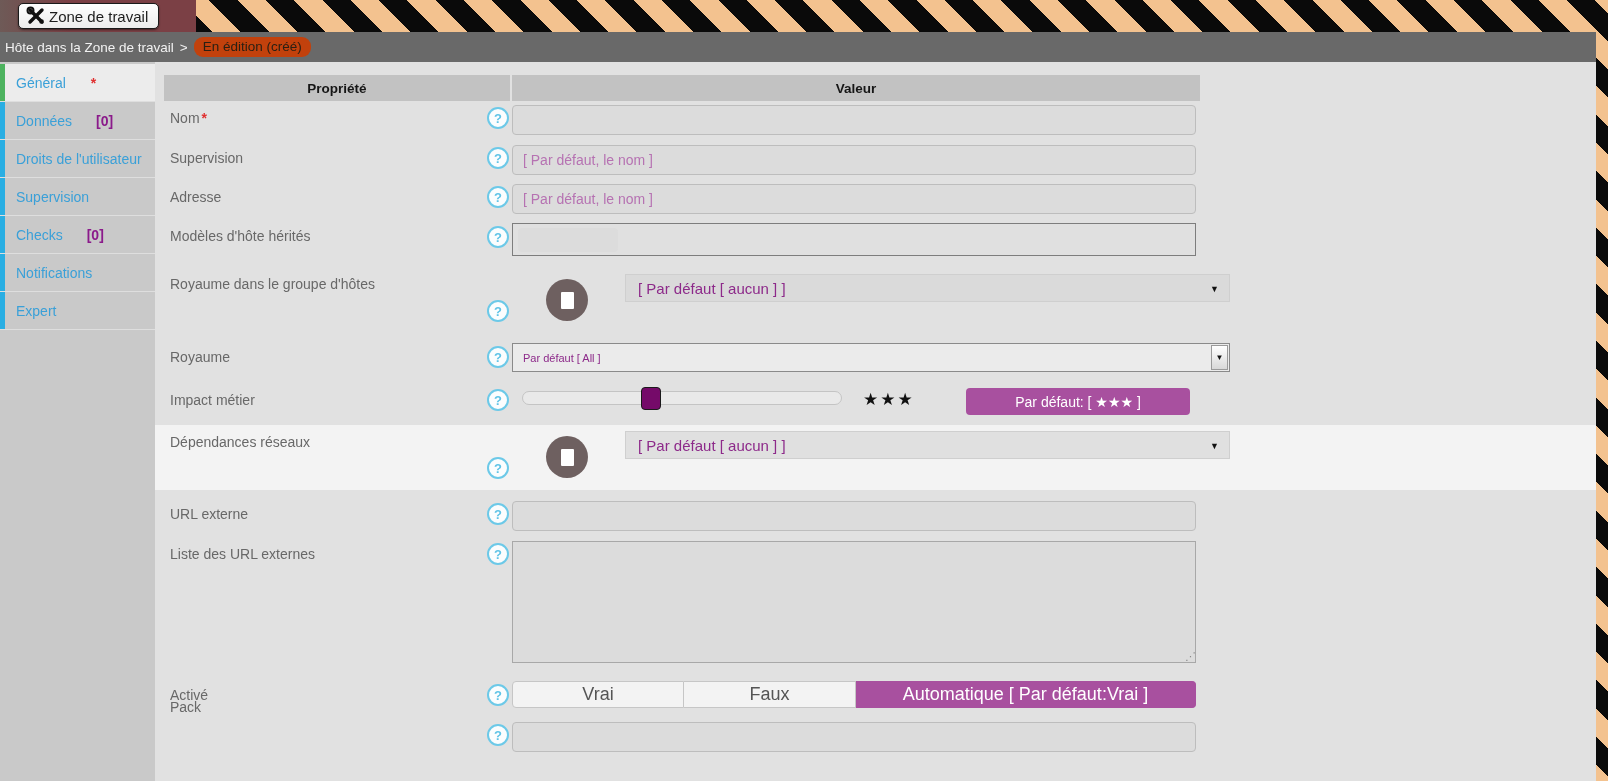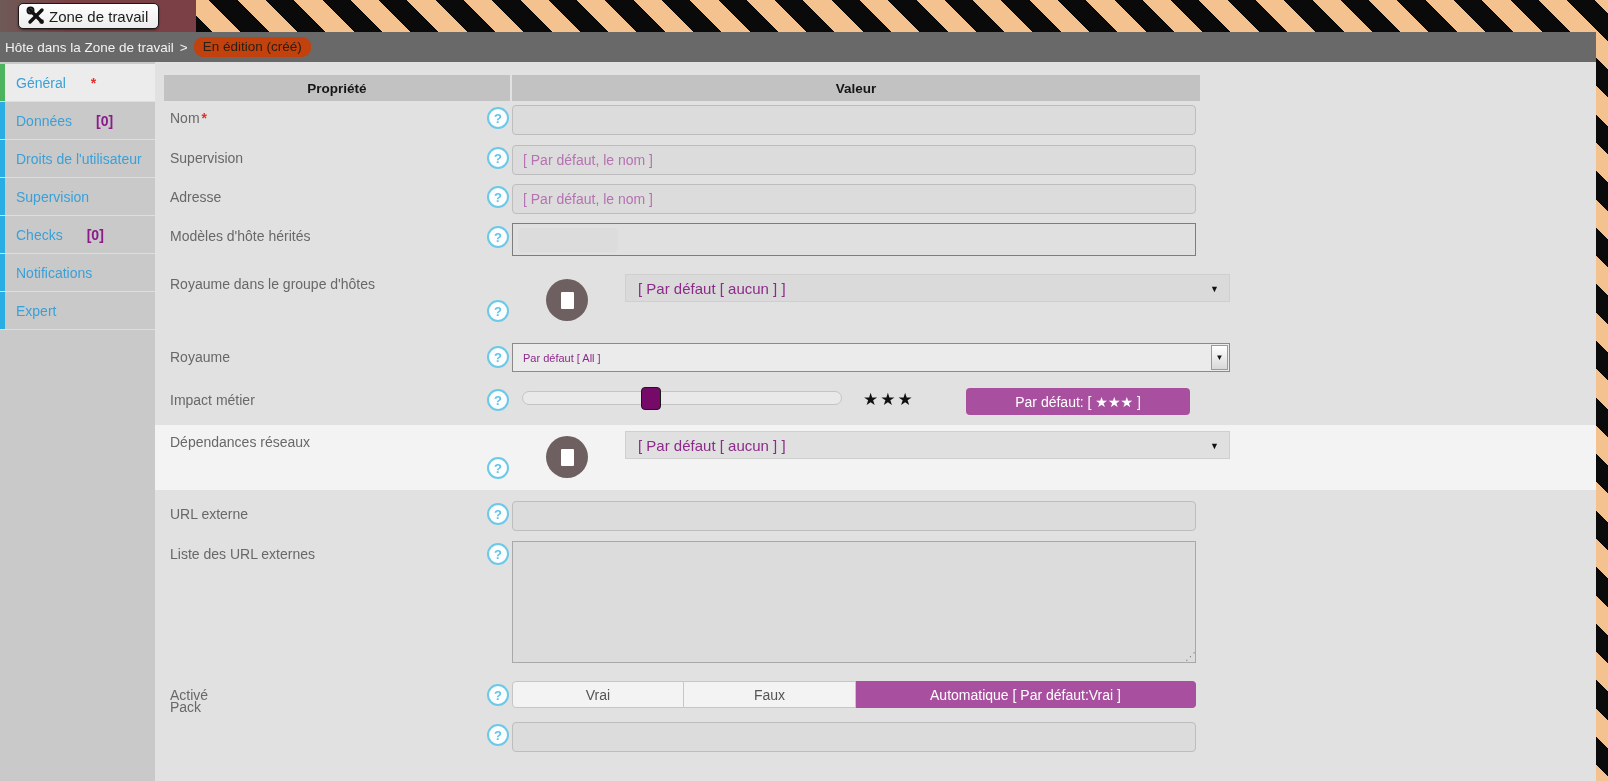--- a/index.html
+++ b/index.html
@@ -164,21 +164,21 @@
   }
   .resize-dots {
     position: absolute; left: 1030px; top: 588px; font-size: 11px; color: #8a8a8a;
     pointer-events: none;
   }
 
   .seg-group { position: absolute; left: 357px; top: 619px; width: 684px; height: 27px; display: flex; }
   .seg {
     height: 27px; background: #f3f3f3; border: 1px solid #c6c6c6;
     display: flex; align-items: center; justify-content: center;
-    font-size: 14px; color: #555; cursor: pointer;
+    font-size: 18px; color: #555; cursor: pointer;
     font-family: "Liberation Sans", sans-serif;
   }
   .seg + .seg { border-left: none; }
   .seg.first { width: 172px; border-radius: 4px 0 0 4px; }
   .seg.mid { width: 172px; }
   .seg.selected {
     width: 340px; background: #a8509f; border-color: #a8509f; color: #ffffff;
     border-radius: 0 4px 4px 0;
   }
 </style>

